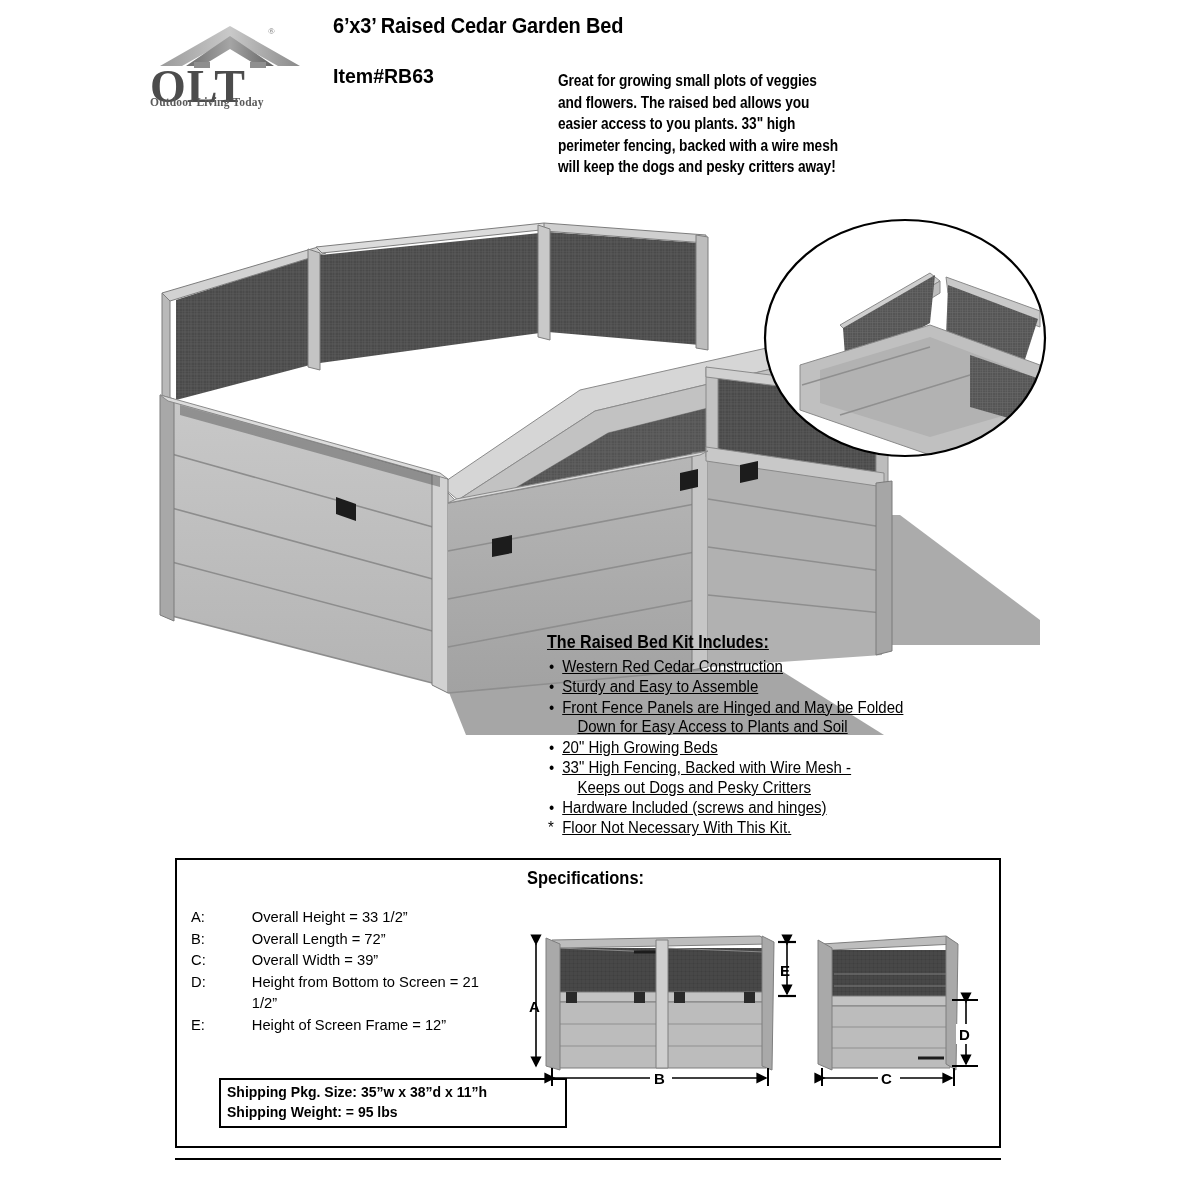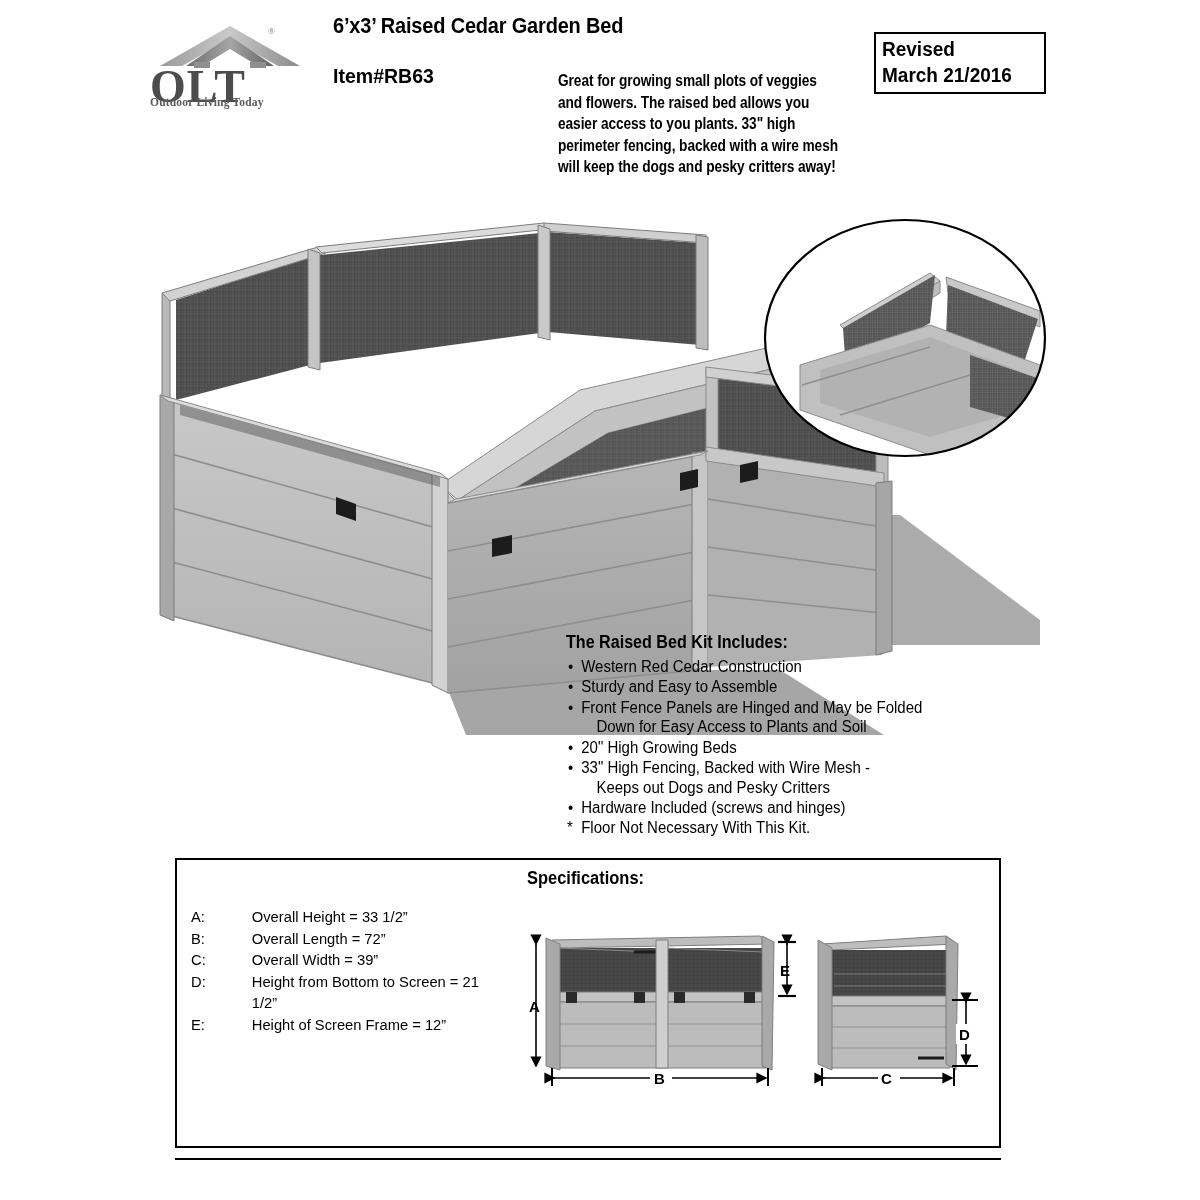--- a/index.html
+++ b/index.html
@@ -101,22 +101,23 @@
   
   #illustration {
     position: absolute;
     left: 140px; top: 215px;
     width: 920px; height: 520px;
   }
 
   
   #kit {
     position: absolute;
-    left: 566px; top: 632px;
+    left: 547px; top: 632px;
     width: 430px;
+    text-decoration: underline;
   }
   #kit .kit-title {
     font-size: 17.5px;
     font-weight: bold;
     margin-bottom: 4px;
     transform: scaleX(0.92);
     transform-origin: left top;
   }
   #kit ul { list-style: none; margin: 0; padding: 0; }
   #kit li {
@@ -257,24 +258,20 @@
     </svg>
     <div class="olt">OLT</div>
     <div class="tagline">Outdoor Living Today</div>
   </div>
 
   <div id="title-main">6’x3’ Raised Cedar Garden Bed</div>
   <div id="title-item">Item#RB63</div>
 
   <div id="intro">Great for growing small plots of veggies and flowers. The raised bed allows you easier access to you plants. 33" high perimeter fencing, backed with a wire mesh will keep the dogs and pesky critters away!</div>
 
-  <div id="revised-box">
-    <div class="line line1">Revised</div>
-    <div class="line">March 21/2016</div>
-  </div>
 
   <svg id="illustration" viewBox="0 0 920 520">
     <defs>
       <pattern id="mesh" width="6" height="6" patternUnits="userSpaceOnUse">
         <rect width="6" height="6" fill="#4a4a4a"></rect>
         <path d="M0 0 H6 M0 3 H6" stroke="#5e5e5e" stroke-width="0.7"></path>
         <path d="M0 0 V6 M3 0 V6" stroke="#5e5e5e" stroke-width="0.7"></path>
       </pattern>
       <pattern id="mesh2" width="5" height="5" patternUnits="userSpaceOnUse">
         <rect width="5" height="5" fill="#555"></rect>
@@ -455,20 +452,24 @@
       <div class="row">
         <span class="key">D:</span>
         <span class="txt">Height from Bottom to Screen = 21 1/2”</span>
       </div>
       <div class="row">
         <span class="key">E:</span>
         <span class="txt">Height of Screen Frame  = 12”</span>
       </div>
     </div>
 
+    <div id="shipping-box">
+      <div class="line">Shipping Pkg. Size:  35”w x 38”d x 11”h</div>
+      <div class="line">Shipping Weight: = 95 lbs</div>
+    </div>
 
     <svg id="spec-figs" viewBox="0 0 470 190">
       <defs>
         <pattern id="mesh3" width="4" height="4" patternUnits="userSpaceOnUse">
           <rect width="4" height="4" fill="#3f3f3f"></rect>
           <path d="M0 0 H4 M0 2 H4" stroke="#555" stroke-width="0.5"></path>
           <path d="M0 0 V4 M2 0 V4" stroke="#555" stroke-width="0.5"></path>
         </pattern>
         <marker id="ah" markerWidth="7" markerHeight="7" refX="6" refY="3.5" orient="auto">
           <path d="M0 0 L7 3.5 L0 7 Z" fill="#000"></path>

